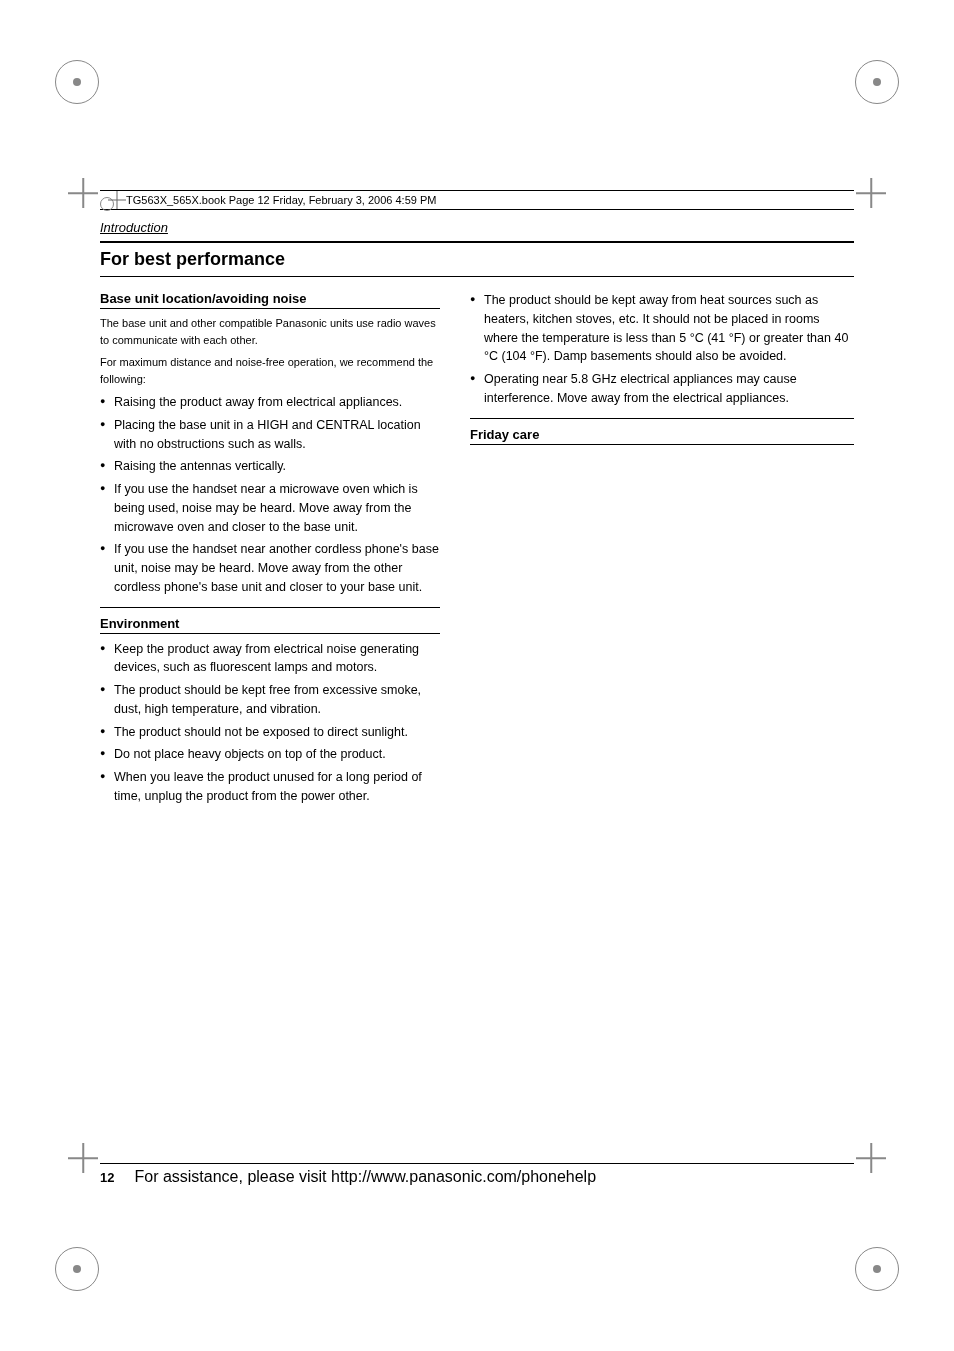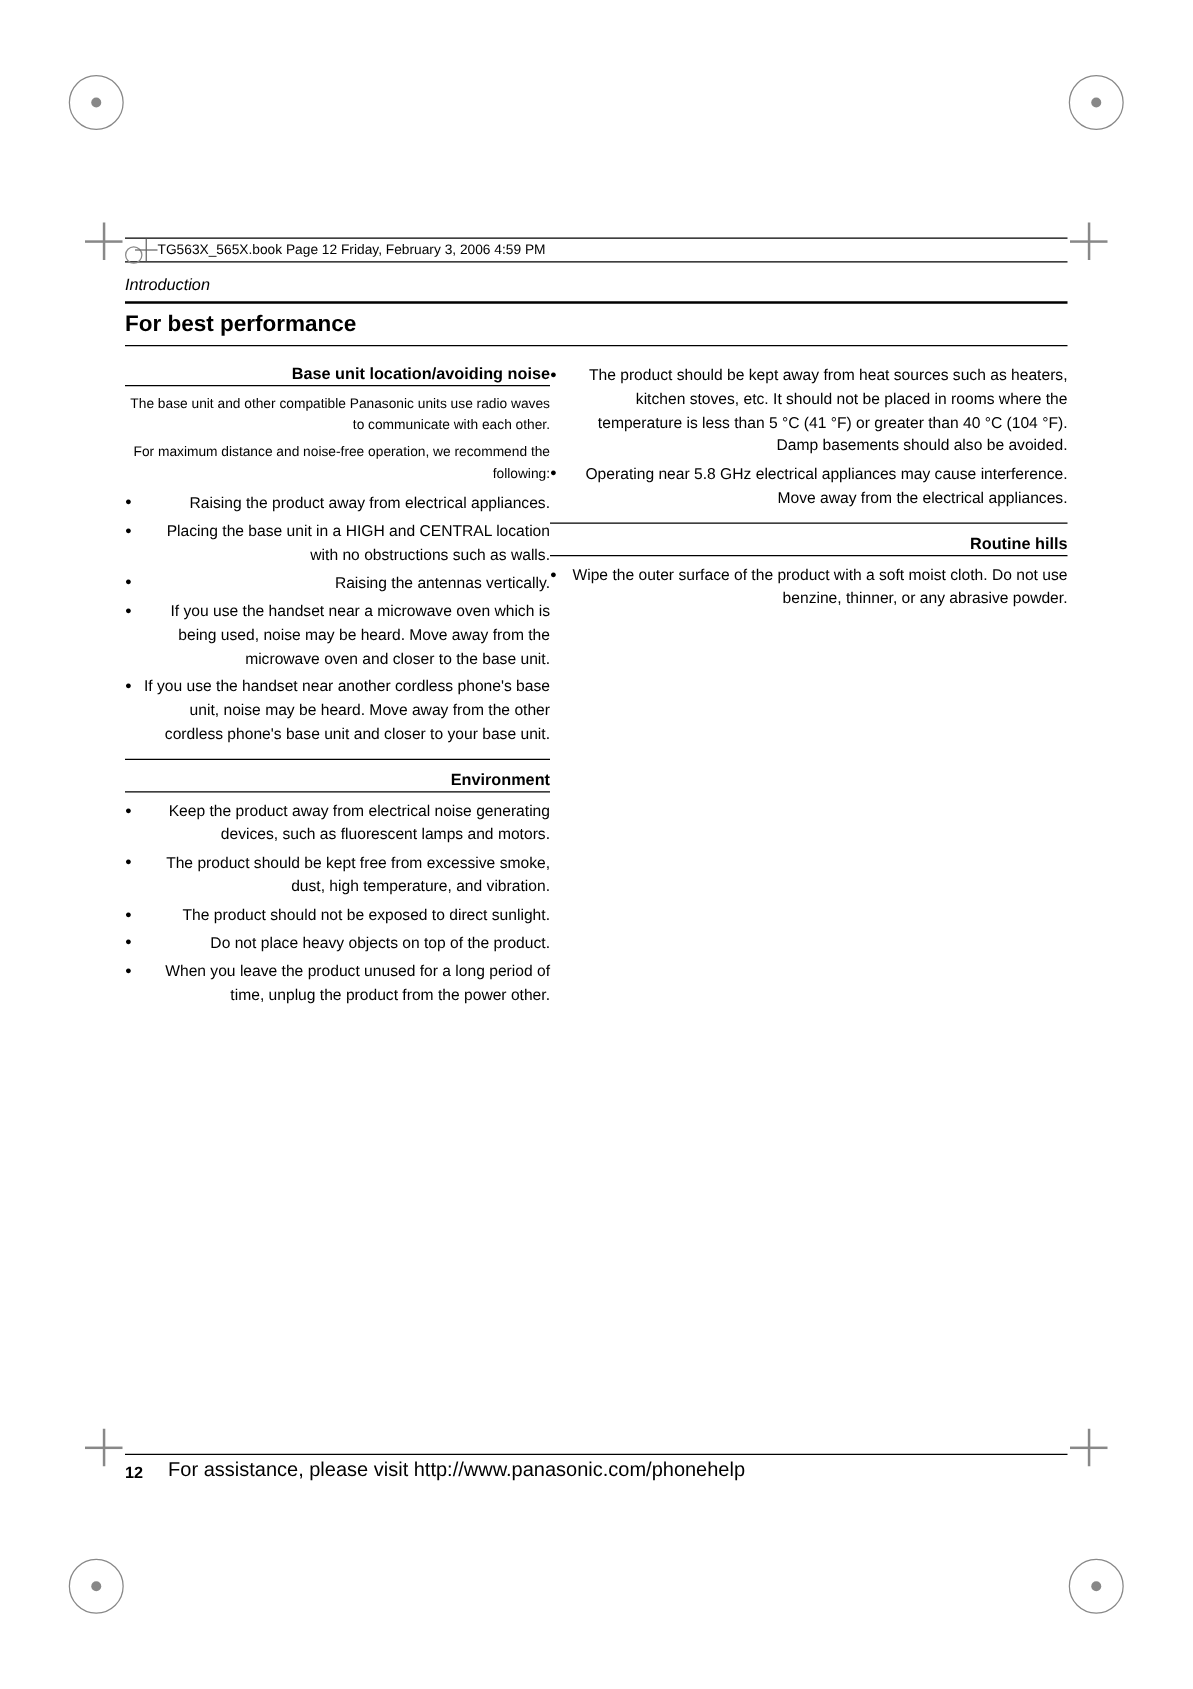--- a/index.html
+++ b/index.html
@@ -108,37 +108,38 @@
       right: 100px;
       bottom: 200px;
     }
 
     
     .section-intro {
       font-style: italic;
       font-family: Arial, sans-serif;
       font-size: 13px;
       margin-bottom: 6px;
+      text-decoration: underline;
     }
 
     
     .page-title {
       font-family: Arial, sans-serif;
       font-size: 18px;
       font-weight: bold;
       border-top: 2px solid #000;
       border-bottom: 1px solid #000;
       padding: 6px 0 6px 0;
       margin-bottom: 14px;
     }
 
     
     .two-col {
       display: flex;
-      text-align: right;
+      gap: 30px;
     }
     .col-left {
       flex: 0 0 340px;
       width: 340px;
     }
     .col-right {
       flex: 1;
     }
 
     .subsection-title {
@@ -298,25 +299,22 @@
 
       <div class="col-right">
 
         <ul class="bullet-list">
           <li>The product should be kept away from heat sources such as heaters, kitchen stoves, etc. It should not be placed in rooms where the temperature is less than 5 °C (41 °F) or greater than 40 °C (104 °F). Damp basements should also be avoided.</li>
           <li>Operating near 5.8 GHz electrical appliances may cause interference. Move away from the electrical appliances.</li>
         </ul>
 
         <hr class="section-divider">
 
-        <div class="subsection-title">Routine hills</div>
-
-        <ul class="bullet-list">
-          <li>Wipe the outer surface of the product with a soft moist cloth. Do not use benzine, thinner, or any abrasive powder.</li>
-        </ul>
+        <div class="subsection-title">Friday care</div>
+
 
       </div>
 
     </div>
   </div>
 
   <div class="page-footer">
     <span class="footer-page-num">12</span>
     <span class="footer-text">For assistance, please visit http://www.panasonic.com/phonehelp</span>
   </div>

